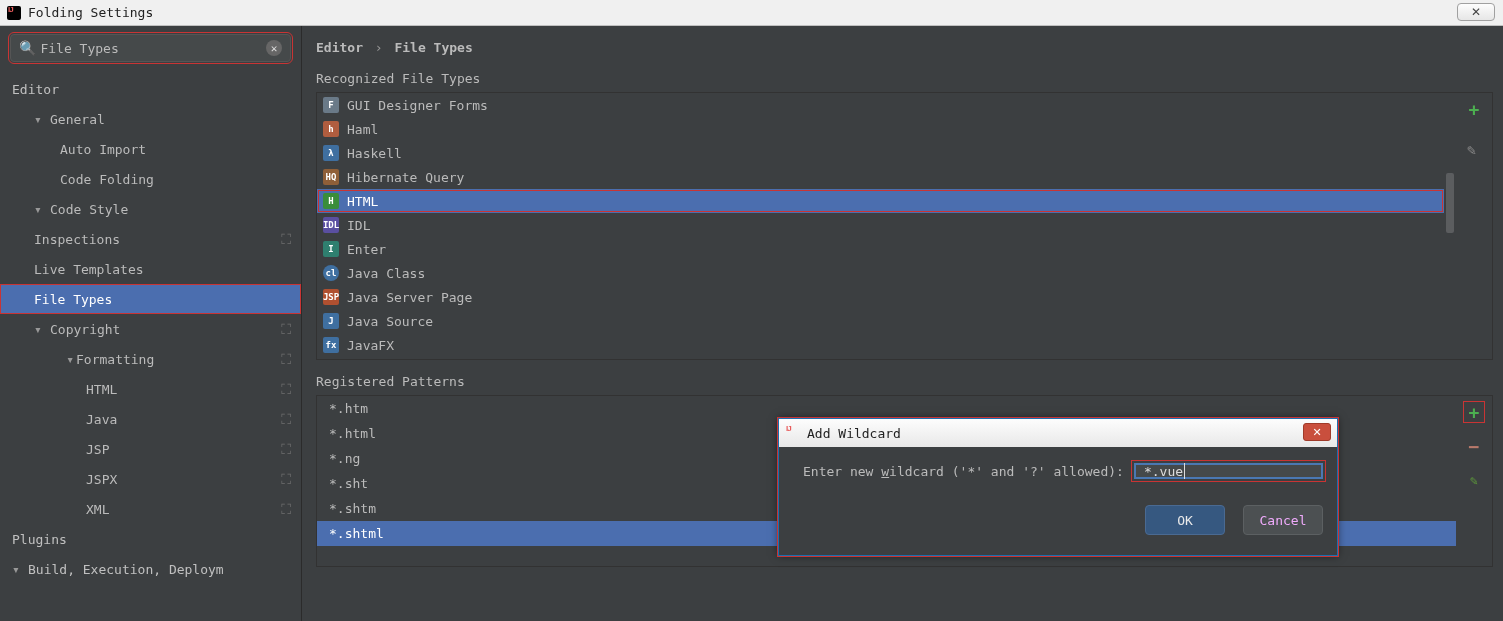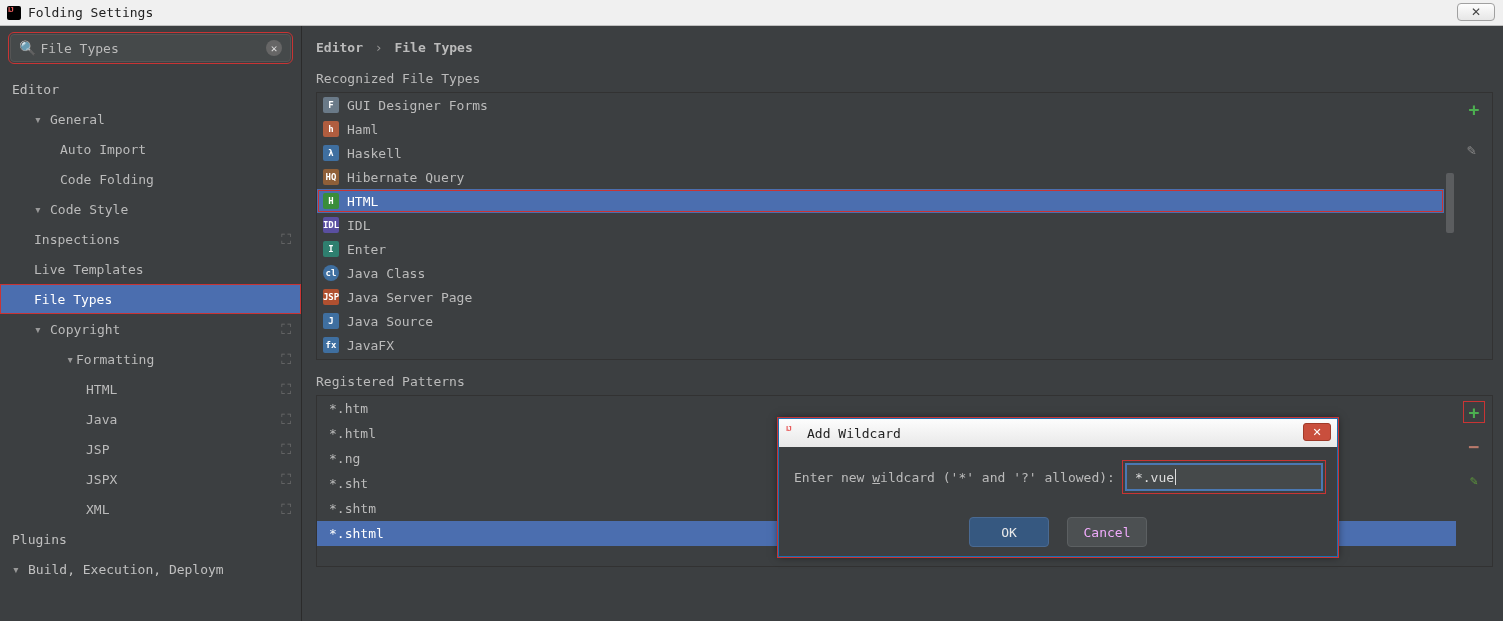--- a/index.html
+++ b/index.html
@@ -123,35 +123,35 @@
     display: flex; align-items: center; padding: 0 6px; color: #222;
     font-family: Tahoma, sans-serif; font-size: 12px; position: relative;
   }
   .dlg-titlebar .app-icon { width: 16px; height: 16px; margin-right: 6px; }
   .dlg-titlebar .close {
     position: absolute; right: 6px; top: 4px; width: 28px; height: 18px;
     background: #c94f3d; border: 1px solid #a03b2a; border-radius: 3px;
     color: #fff; display: flex; align-items: center; justify-content: center;
     font-family: sans-serif; font-size: 11px;
   }
-  .dlg-body { padding: 16px 14px 12px 15px; }
+  .dlg-body { padding: 16px 14px 12px 24px; }
   .dlg-row { display: flex; align-items: center; gap: 10px; }
   .dlg-label { color: #bbb; }
   .dlg-label u { text-decoration: underline; }
   .dlg-input {
-    flex: 1; height: 28px; background: #45494a; border: 2px solid #4a78b3;
+    flex: 1; height: 16px; background: #45494a; border: 2px solid #4a78b3;
     color: #ddd; padding: 0 8px; font-family: inherit; font-size: 13px;
     outline: 1px solid #c93434; outline-offset: 2px;
     display: flex; align-items: center; position: relative;
   }
   .dlg-input .caret {
     width: 1px; height: 16px; background: #ddd; display: inline-block; margin-left: 1px;
   }
   .dlg-buttons {
-    display: flex; justify-content: center; gap: 18px; padding: 14px 14px 9px 14px;
+    display: flex; justify-content: flex-end; gap: 18px; padding: 14px 14px 20px 14px;
   }
   .dlg-btn {
     min-width: 80px; height: 30px; border-radius: 4px;
     display: flex; align-items: center; justify-content: center;
     font-family: inherit; font-size: 13px; cursor: default;
   }
   .dlg-btn.primary { background: #365880; border: 1px solid #4a6a92; color: #eaeaea; }
   .dlg-btn.secondary { background: #4c5052; border: 1px solid #5c6062; color: #f0abfc; }
 
   

